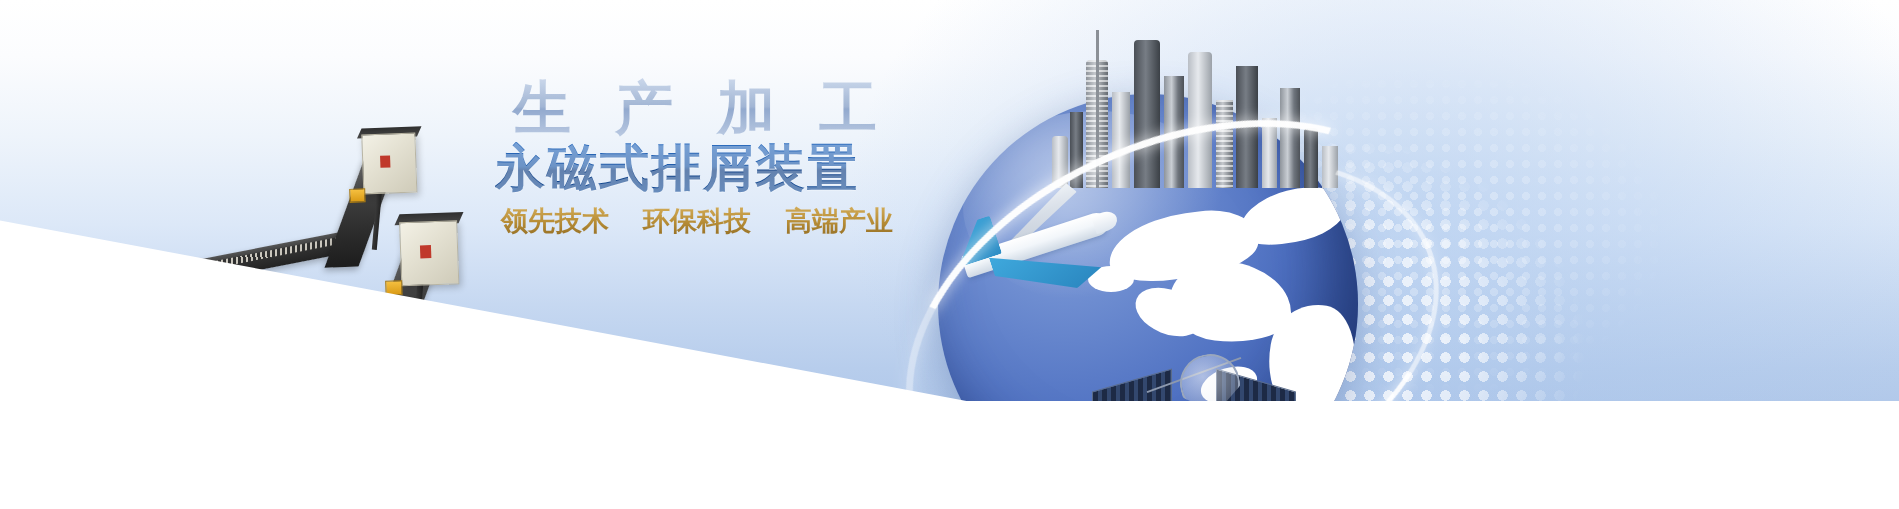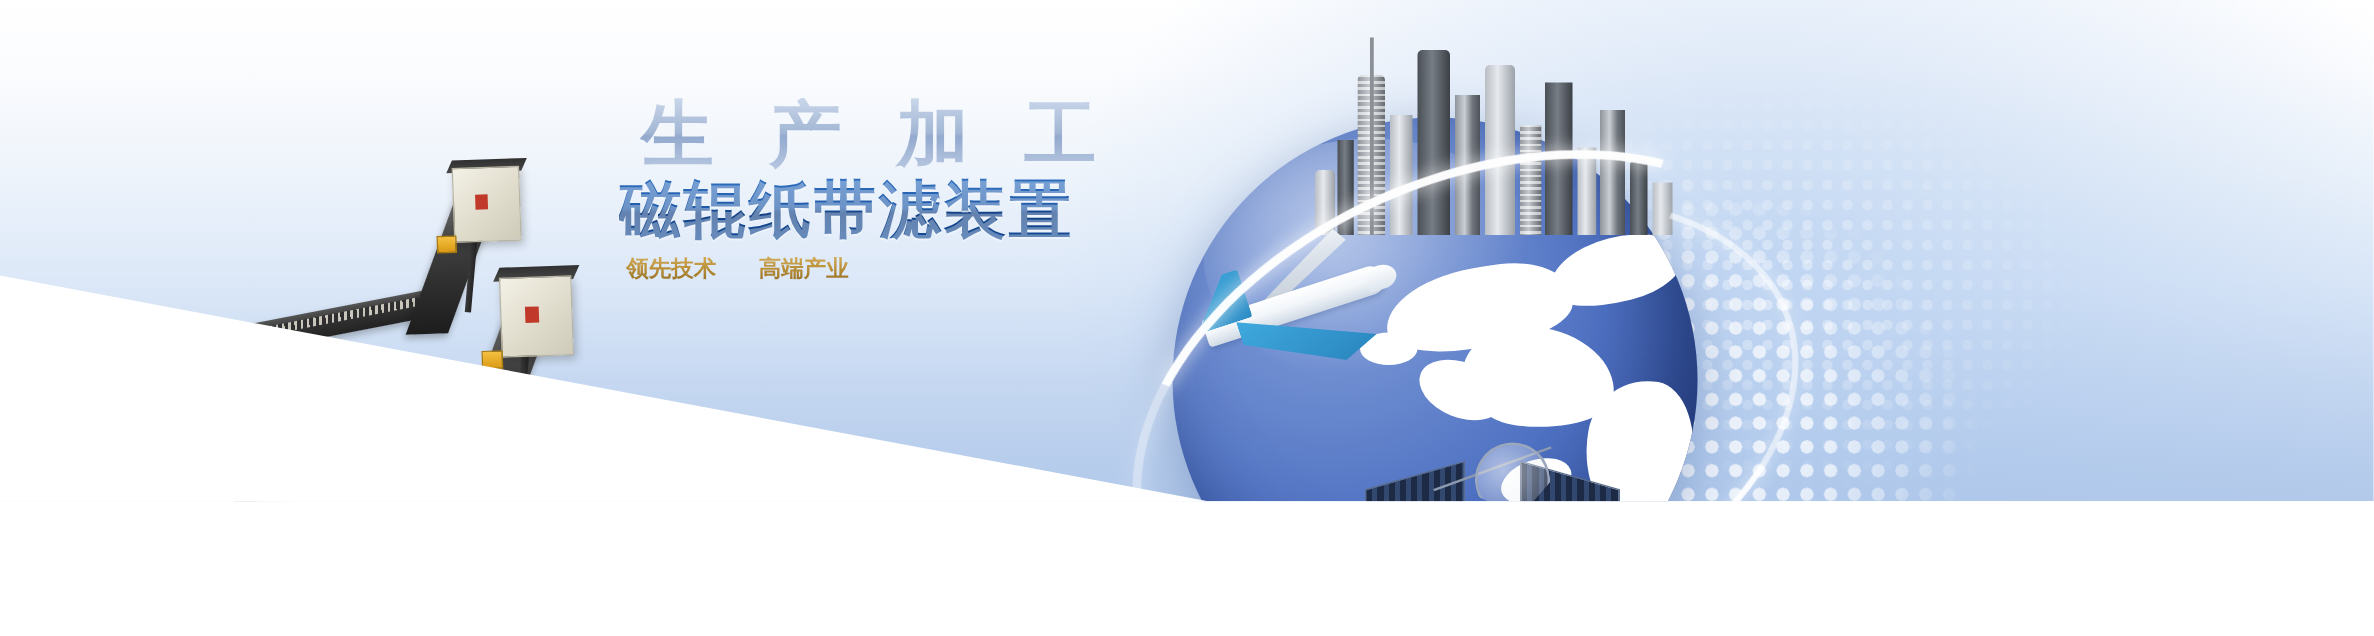--- a/index.html
+++ b/index.html
@@ -72,21 +72,21 @@
     line-height:1.06;
     color:#17509b;
     background:linear-gradient(180deg,#2f6fc0 0%,#1f5aa8 46%,#103f83 54%,#17509b 100%);
     -webkit-background-clip:text;background-clip:text;
     -webkit-text-fill-color:transparent;
     text-shadow:0 1px 0 rgba(255,255,255,.35);
   }
 
   .title-sub{
     margin-top:8px;
-    font-size:18px;
+    font-size:27px;
     font-weight:bold;
     color:#a98433;
     background:linear-gradient(180deg,#d8b25f 0%,#b98f38 50%,#8f6a22 100%);
     -webkit-background-clip:text;background-clip:text;
     -webkit-text-fill-color:transparent;
     display:flex;gap:34px;
     padding-left:6px;
   }
 
   .desc{
@@ -349,23 +349,24 @@
       <div class="cabinet"></div>
       <div class="redlbl"></div>
       <div class="yellowbox"></div>
     </div>
   </div>
 
   <div class="wedge"></div>
 
   <div class="text-col">
     <div class="title-ghost">生 产 加 工</div>
-    <div class="title-main">磁辊纸带滤装置</div>
+    <div class="title-main">永磁式排屑装置</div>
     <div class="title-sub">
       <span>领先技术</span>
+      <span>环保科技</span>
       <span>高端产业</span>
     </div>
   </div>
 
   <div class="desc">
   </div>
 
 </div>
 
 </body></html>

